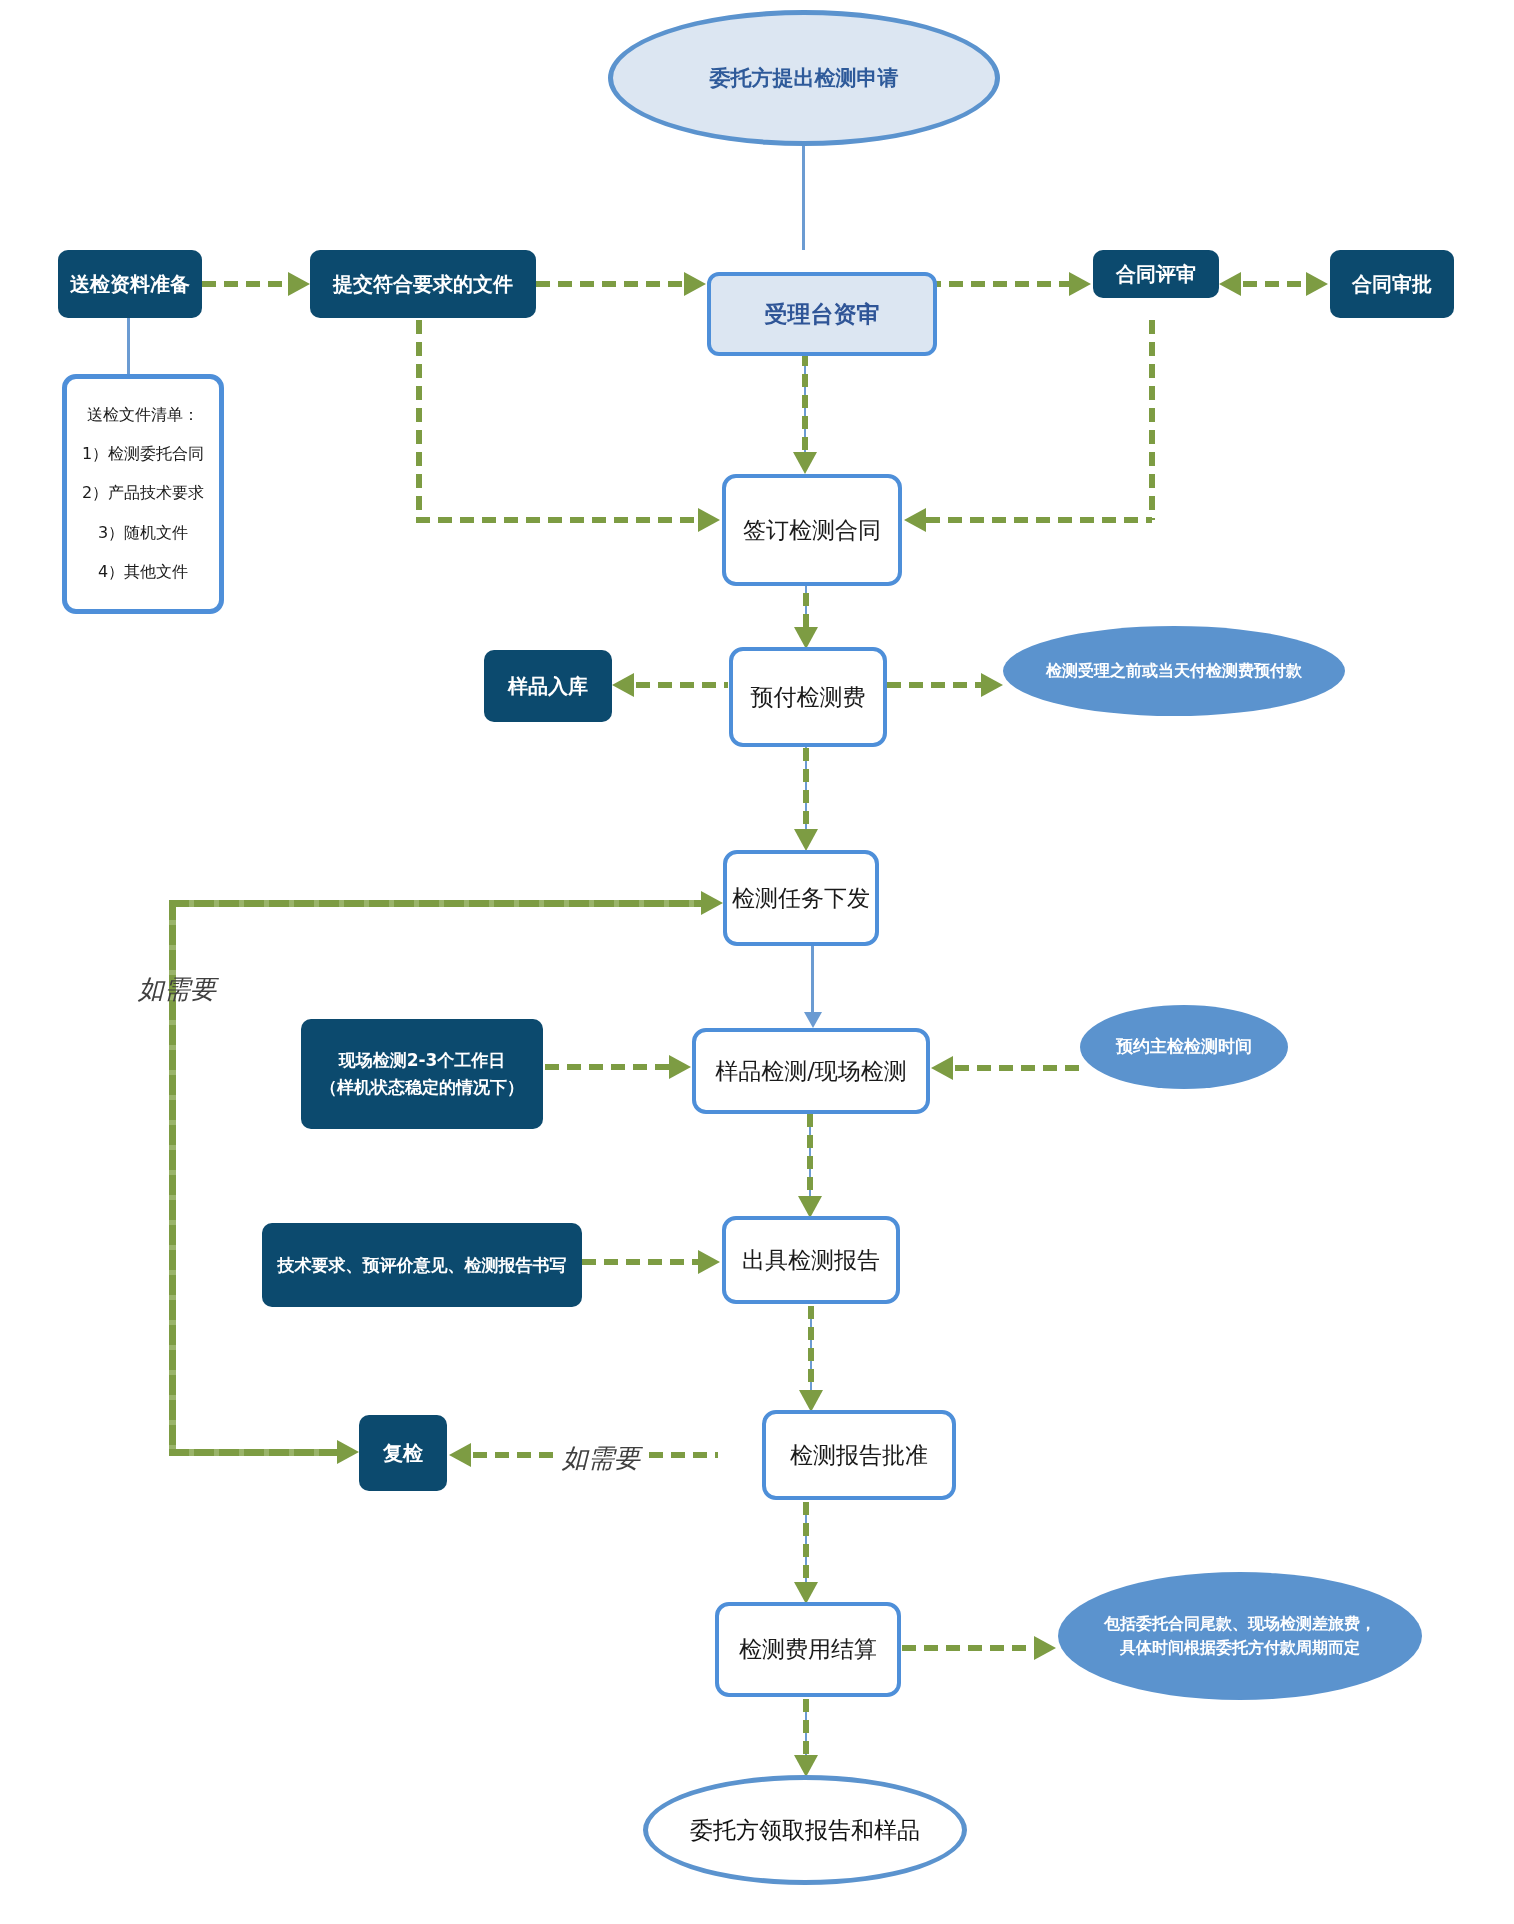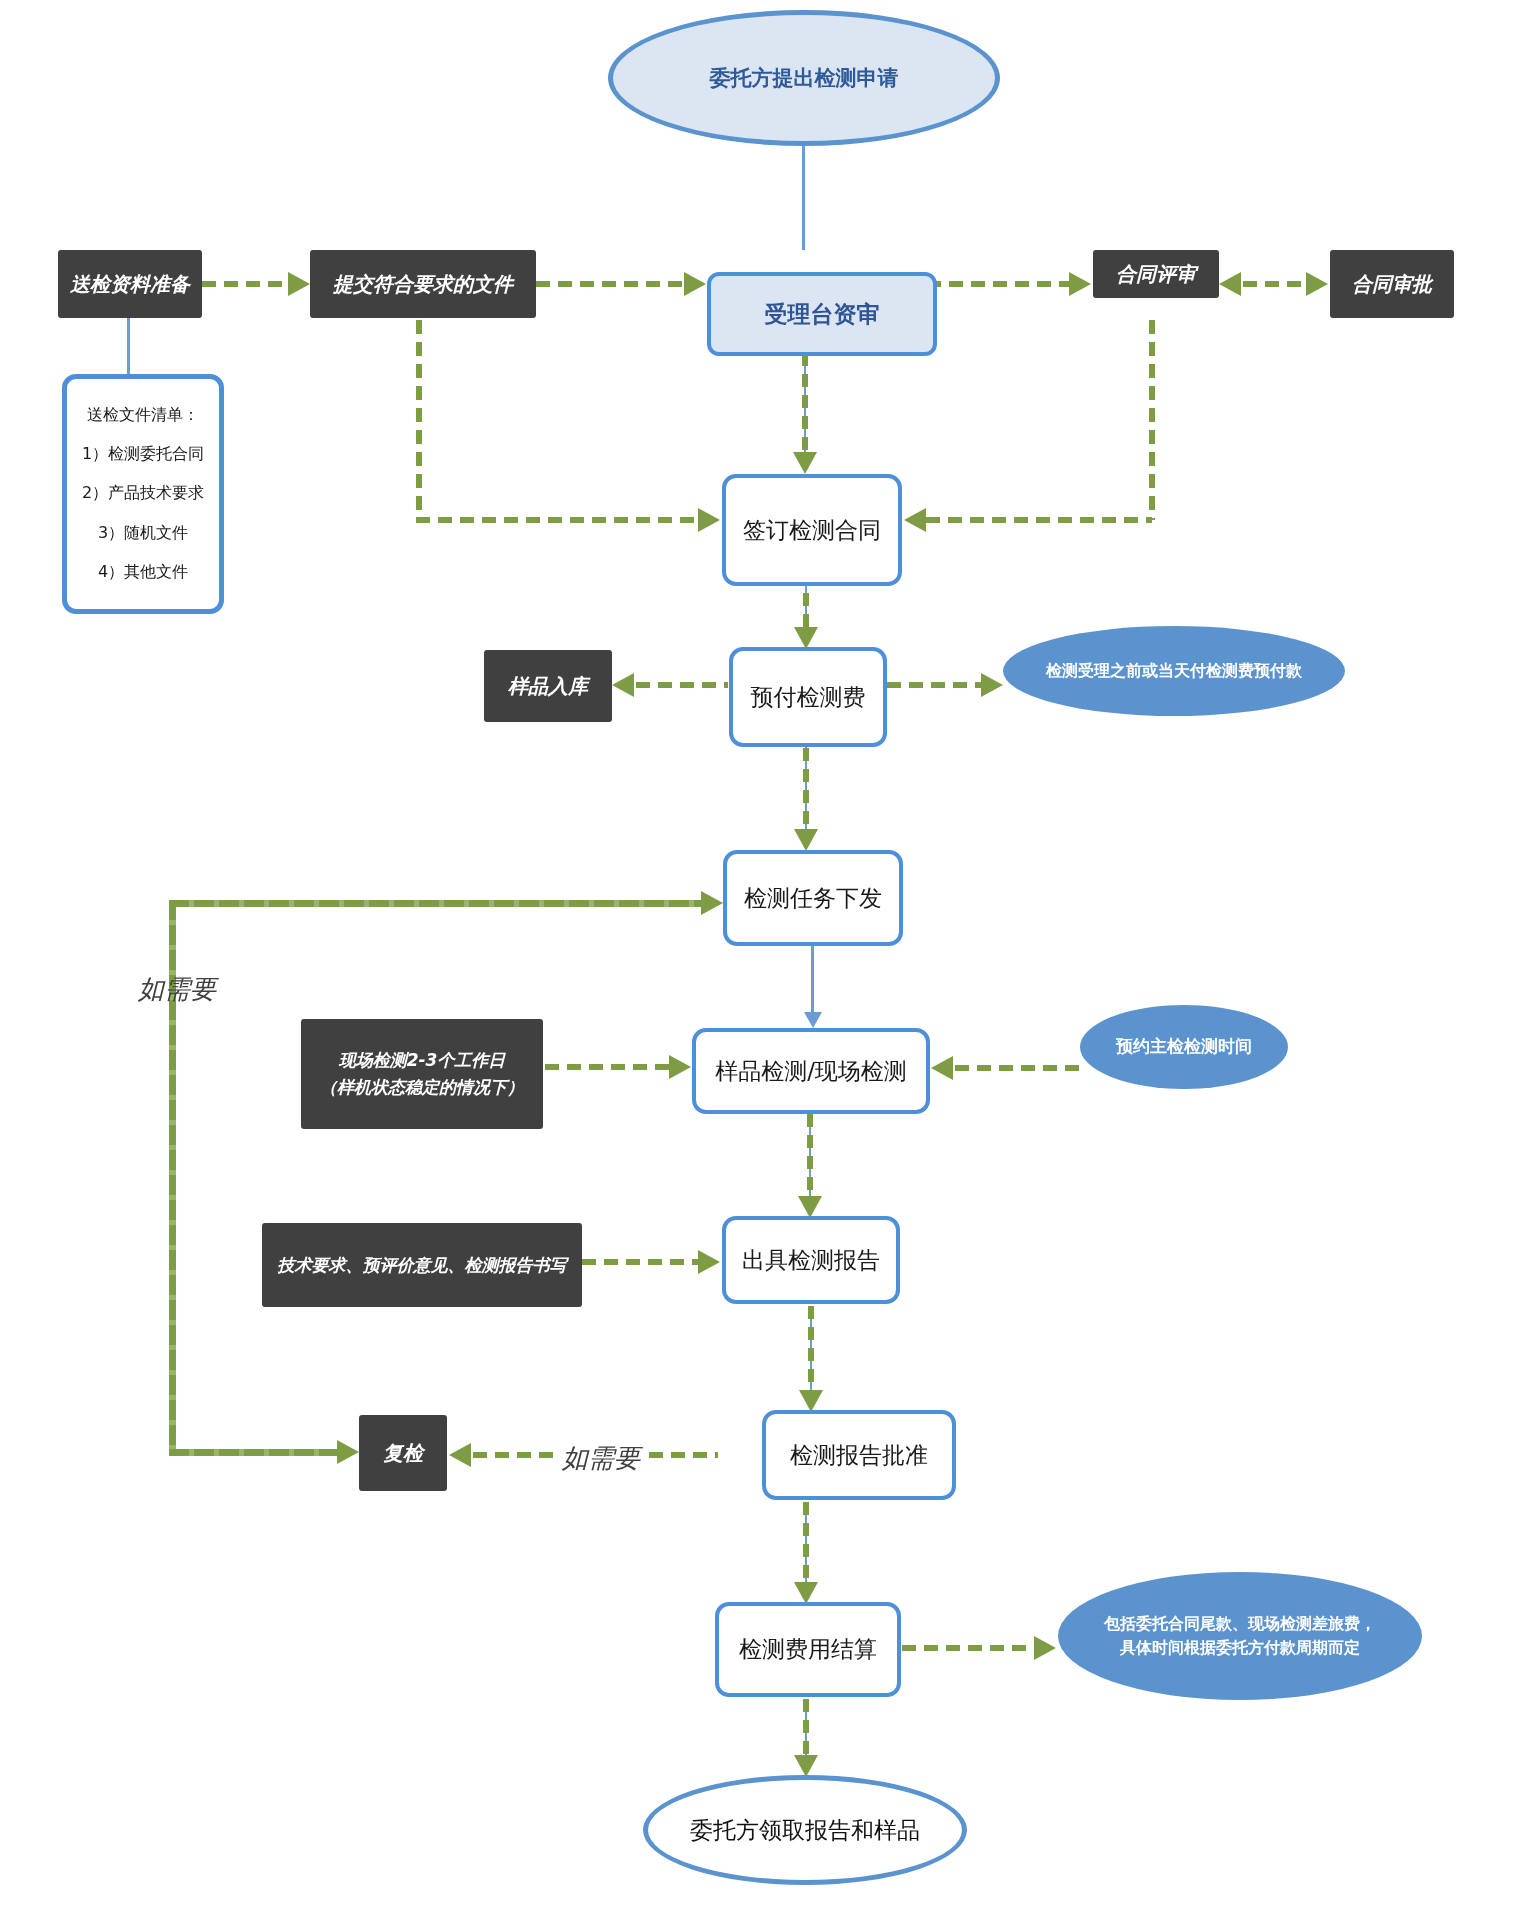--- a/index.html
+++ b/index.html
@@ -4,21 +4,21 @@
 <style>
   html,body{margin:0;padding:0;}
   body{
     width:1514px;height:1924px;position:relative;background:#ffffff;
     font-family:"DejaVu Sans","Liberation Sans",sans-serif;
     overflow:hidden;
   }
   .abs{position:absolute;box-sizing:border-box;}
   
   .node{display:flex;align-items:center;justify-content:center;text-align:center;}
-  .node-blue{background:#404040;border-radius:3px;color:#ffffff;font-weight:bold;font-size:20px;font-style:italic;}
+  .node-blue{background:#0c4a6e;border-radius:10px;color:#ffffff;font-weight:bold;font-size:20px;}
   .node-light{background:#dce6f2;border:4px solid #4e8fd9;border-radius:12px;color:#2f5597;font-weight:600;font-size:23px;}
   .node-white{background:#ffffff;border:4px solid #4e8fd9;border-radius:14px;color:#1a1a1a;font-size:23px;}
   .ellipse{border-radius:50%;display:flex;align-items:center;justify-content:center;text-align:center;}
   .ellipse-blue{background:#5b93ce;color:#ffffff;font-weight:bold;font-size:16px;line-height:1.5;}
   .ellipse-light{background:#dce6f2;border:5px solid #5b93ce;color:#2e5a9a;font-weight:600;font-size:21px;}
   .ellipse-white{background:#ffffff;border:5px solid #5b93ce;color:#111111;font-size:23px;}
   .doclist{background:#ffffff;border:5px solid #4e8fd9;border-radius:14px;color:#1a1a1a;font-size:16px;
            display:flex;flex-direction:column;justify-content:space-evenly;align-items:center;text-align:center;padding:8px 4px;}
   
   .bline-v{width:3px;background:#6b9bd2;}
@@ -156,21 +156,21 @@
   <div>3）随机文件</div>
   <div>4）其他文件</div>
 </div>
 
 <div class="abs node node-white" style="left:722px;top:474px;width:180px;height:112px;">签订检测合同</div>
 
 <div class="abs node node-white" style="left:729px;top:647px;width:158px;height:100px;">预付检测费</div>
 <div class="abs node node-blue" style="left:484px;top:650px;width:128px;height:72px;">样品入库</div>
 <div class="abs ellipse ellipse-blue" style="left:1003px;top:626px;width:342px;height:90px;">检测受理之前或当天付检测费预付款</div>
 
-<div class="abs node node-white" style="left:723px;top:850px;width:180px;height:96px;">检测任务下发</div>
+<div class="abs node node-white" style="left:723px;top:850px;width:156px;height:96px;">检测任务下发</div>
 
 <div class="abs node node-blue" style="left:301px;top:1019px;width:242px;height:110px;font-size:17px;line-height:1.6;flex-direction:column;">
   <div>现场检测2-3个工作日</div>
   <div>（样机状态稳定的情况下）</div>
 </div>
 <div class="abs node node-white" style="left:692px;top:1028px;width:238px;height:86px;">样品检测/现场检测</div>
 <div class="abs ellipse ellipse-blue" style="left:1080px;top:1005px;width:208px;height:84px;font-size:17px;">预约主检检测时间</div>
 
 <div class="abs node node-blue" style="left:262px;top:1223px;width:320px;height:84px;font-size:17px;">技术要求、预评价意见、检测报告书写</div>
 <div class="abs node node-white" style="left:722px;top:1216px;width:178px;height:88px;">出具检测报告</div>

